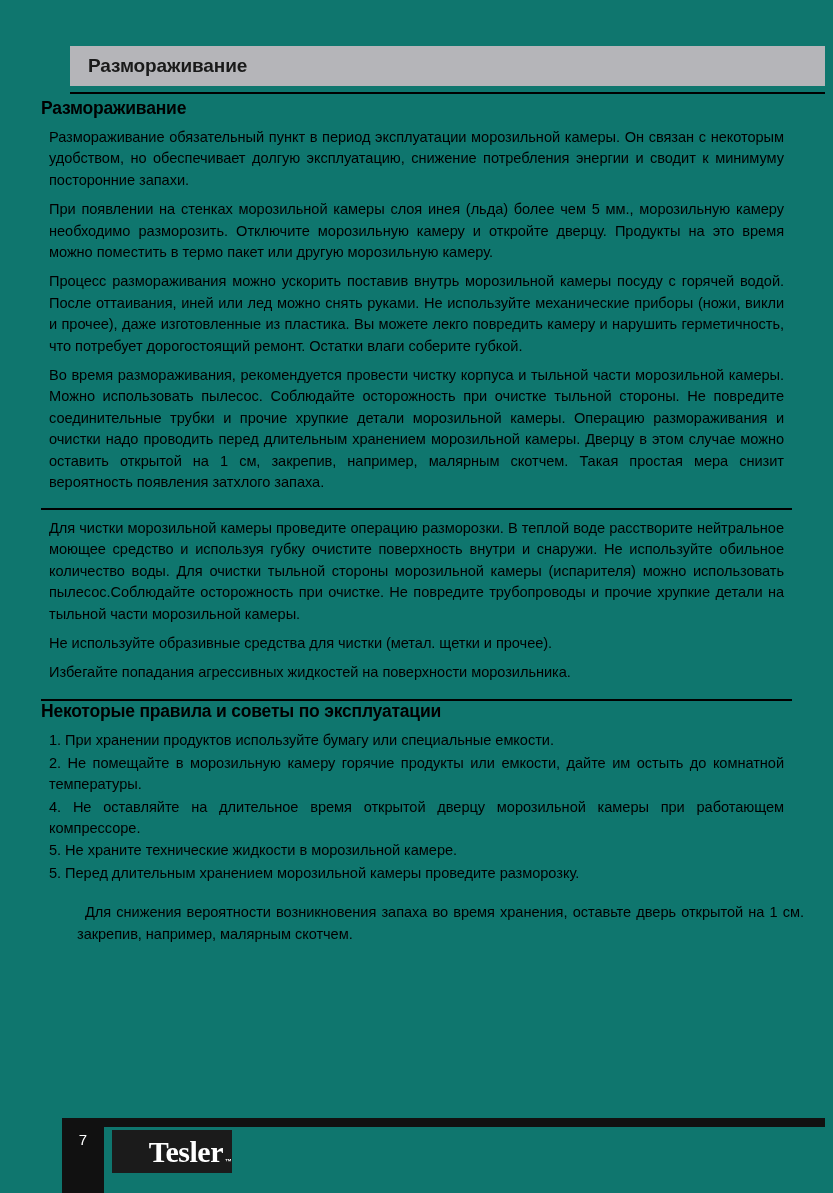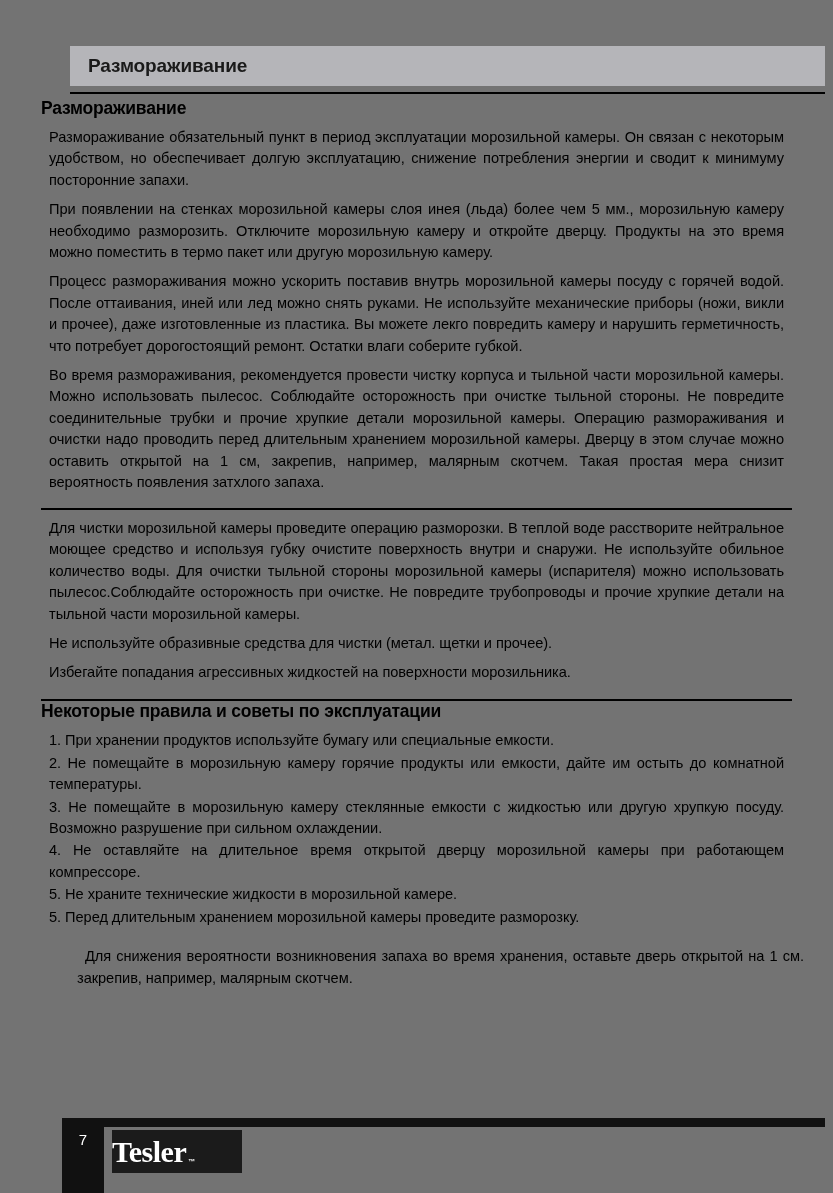--- a/index.html
+++ b/index.html
@@ -12,21 +12,21 @@
     height: 1193px;
     position: relative;
     font-family: "Liberation Sans", sans-serif;
     color: #000000;
     overflow: hidden;
   }
 
   .page {
     position: absolute;
     inset: 0;
-    background: #737373;
+    background: #0f766e;
   }
 
   
   .header-banner {
     position: absolute;
     left: 70px;
     top: 46px;
     width: 755px;
     height: 40px;
     background: #b5b5b9;
@@ -153,26 +153,26 @@
     width: 42px;
     text-align: center;
     color: #ffffff;
     font-size: 15px;
     line-height: 1;
   }
   .logo-box {
     position: absolute;
     left: 112px;
     top: 1130px;
-    width: 130px;
+    width: 120px;
     height: 43px;
     background: #1b1b1b;
     display: flex;
     align-items: center;
-    justify-content: flex-start;
+    justify-content: flex-end;
   }
   .logo-text {
     color: #ffffff;
     font-family: "Liberation Serif", serif;
     font-weight: bold;
     font-size: 30px;
     line-height: 1;
     letter-spacing: -0.5px;
     position: relative;
     padding-right: 9px;
@@ -217,21 +217,20 @@
       <p class="body-text last-line-natural">Избегайте попадания агрессивных жидкостей на поверхности морозильника.</p>
     </div>
 
     <div class="section-rule rule-2"></div>
 
     <h2 class="section-heading heading-rules">Некоторые правила и советы по эксплуатации</h2>
 
     <ol class="rules-list">
       <li>1. При хранении продуктов используйте бумагу или специальные емкости.</li>
       <li>2.  Не помещайте в морозильную камеру горячие продукты или емкости, дайте им остыть до комнатной температуры.</li>
-      <li>3. Не помещайте в морозильную камеру стеклянные емкости с жидкостью или  другую хрупкую посуду.  Возможно  разрушение  при  сильном  охлаждении.</li>
       <li>4. Не оставляйте на длительное время открытой дверцу морозильной камеры при работающем компрессоре.</li>
       <li>5. Не храните технические жидкости в морозильной камере.</li>
       <li>5. Перед длительным хранением морозильной камеры проведите разморозку.</li>
     </ol>
 
     <p class="closing-note">Для снижения вероятности возникновения запаха во время хранения, оставьте дверь открытой на 1 см. закрепив, например, малярным скотчем.</p>
   </div>
 
   <div class="footer">
     <div class="footer-topbar"></div>

